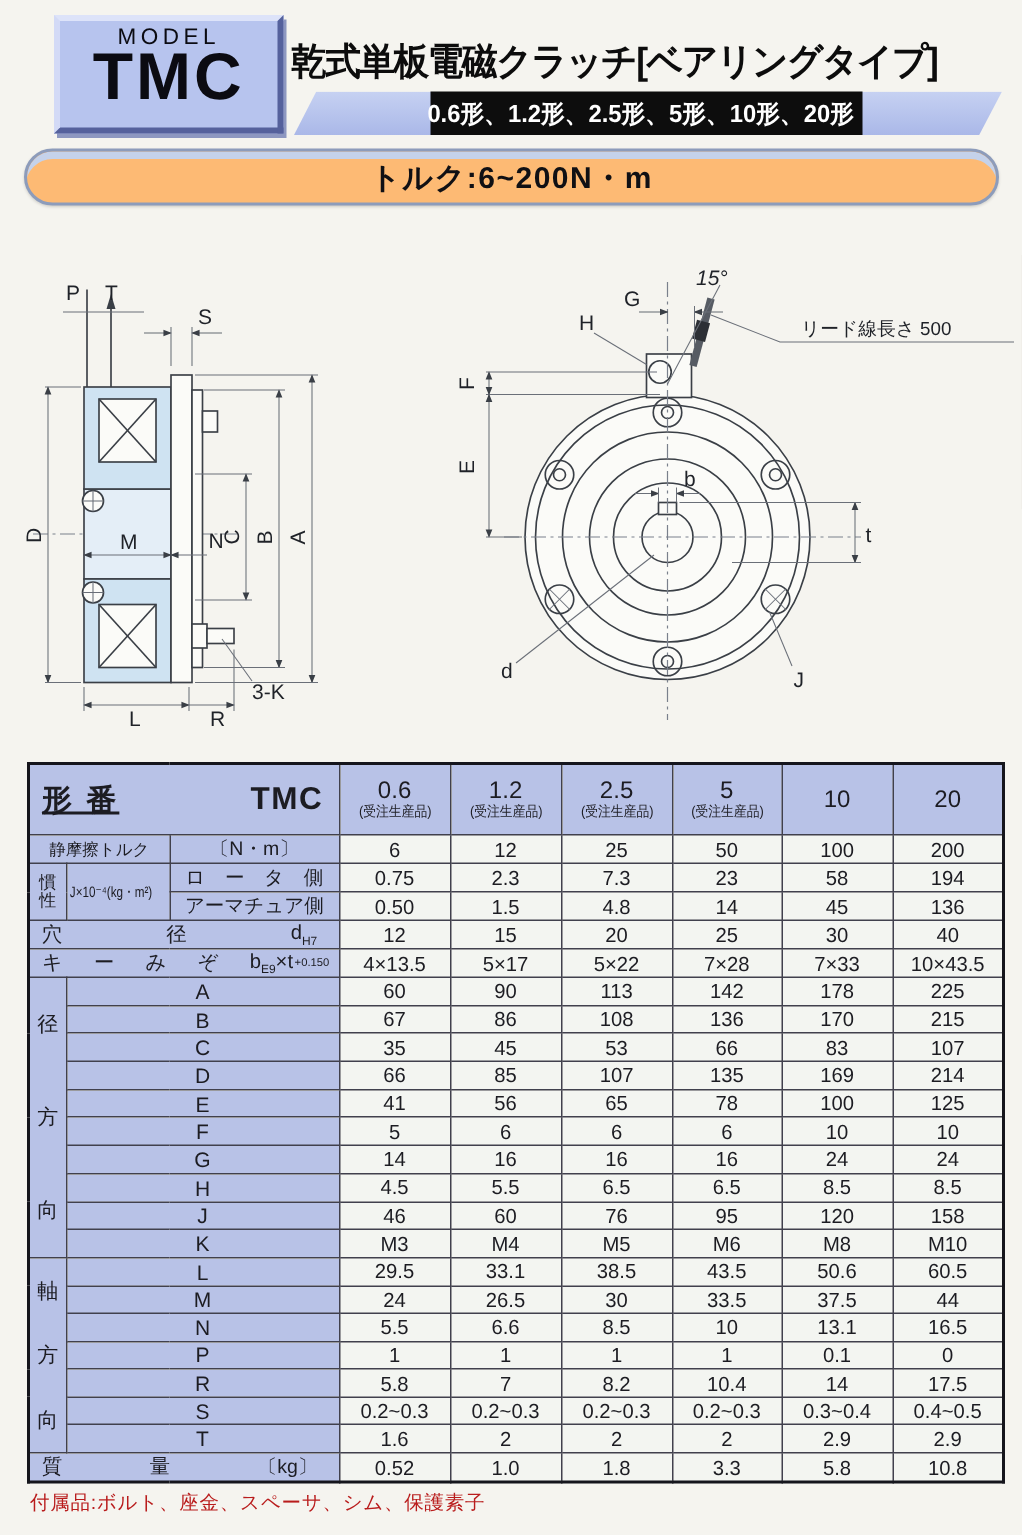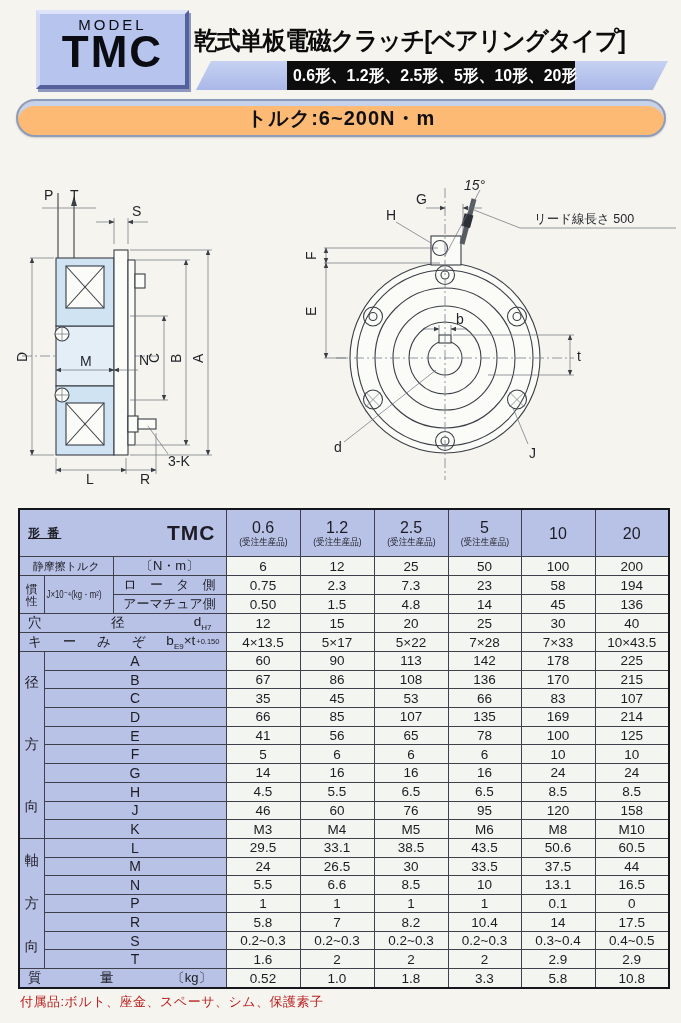--- a/index.html
+++ b/index.html
@@ -14,21 +14,21 @@
   .model-label { font-size:15px; letter-spacing:3px; margin-top:2px; }
   .model-name { font-size:44px; font-weight:bold; letter-spacing:2px; line-height:46px; margin-top:-4px; }
   .main-title { position:absolute; left:194px; top:24px; width:487px; font-size:25px; font-weight:bold;
     color:#0c0c0c; white-space:nowrap; transform:scaleX(.95); transform-origin:left; letter-spacing:-1px; }
   .ribbon { position:absolute; left:196px; top:61px; width:472px; height:29px; }
   .ribbon-left { position:absolute; left:0; top:0; width:93px; height:100%; background:linear-gradient(#c6d1f2,#aab8e8);
     clip-path:polygon(16% 0,100% 0,100% 100%,0 100%); }
   .ribbon-right { position:absolute; left:377px; top:0; width:95px; height:100%; background:linear-gradient(#c6d1f2,#aab8e8);
     clip-path:polygon(0 0,100% 0,84% 100%,0 100%); }
   .ribbon-bar { position:absolute; left:91px; top:0; width:288px; height:100%; background:#0d0d0d;
-    color:#fff; display:flex; align-items:center; justify-content:flex-start; }
+    color:#fff; display:flex; align-items:center; justify-content:flex-end; }
   .ribbon-bar span { font-size:16.5px; font-weight:bold; white-space:nowrap; transform:scaleX(.96); }
   .torque-pill { position:absolute; left:16px; top:99px; width:650px; height:38px; border-radius:19px;
     background:#fdba74; border:2px solid #8d9cbb; box-shadow:inset 0 6px 0 -1px #c5d2ea, 0 1px 2px #cfcec8;
     display:flex; align-items:center; justify-content:center; }
   .torque-pill span { font-size:20px; font-weight:bold; color:#101014; letter-spacing:1px; }
 
   
   .dwg { position:absolute; }
   .dwg text { font-family:"Liberation Sans","DejaVu Sans",sans-serif; font-size:14px; fill:#1f2228; }
   .dwg .small-t { font-size:12.5px; }
@@ -44,21 +44,21 @@
     table-layout:fixed; border:2px solid #15151c; font-size:13.5px; color:#1c1c22; }
   table.spec td, table.spec th { border:1px solid #40404d; padding:0; height:18px; text-align:center;
     font-weight:normal; overflow:hidden; }
   tr.hdr td, tr.hdr th { height:36px; }
   .lab { background:#b8c2e7; }
   .val { background:#f3f5f1; font-size:13.5px; }
   .hdr .size { font-size:16px; line-height:17px; }
   .hdr .note { font-size:9.5px; line-height:11px; white-space:nowrap; transform:scaleX(.9); }
   .cellwrap { display:flex; flex-direction:column; justify-content:center; height:46px; }
   .modelflex { display:flex; align-items:center; justify-content:space-between; padding:0 10px 0 8px; }
-  .katashiki { font-size:12px; font-weight:bold; letter-spacing:2px;text-decoration:underline; }
+  .katashiki { font-size:20px; font-weight:bold; letter-spacing:2px;text-decoration:underline; }
   .tmc-big { font-size:21px; font-weight:bold; letter-spacing:1px; }
   .leftlab { text-align:left; padding-left:6px; white-space:nowrap; font-size:11px; }
   .unit { font-size:13px; }
   .vstack { display:flex; flex-direction:column; align-items:center; justify-content:center; height:100%;
     font-size:11.5px; line-height:12px; }
   .formula { font-size:10px; }
   .formula div { white-space:nowrap; transform:scaleX(.78); transform-origin:left; padding-left:2px; }
   .jflex { display:flex; align-items:center; justify-content:space-between; padding:0 10px; font-size:13px; }
   .spreadflex { display:flex; align-items:center; justify-content:space-between; padding:0 14px 0 8px; font-size:13.5px; }
   sub { font-size:8px; } 

